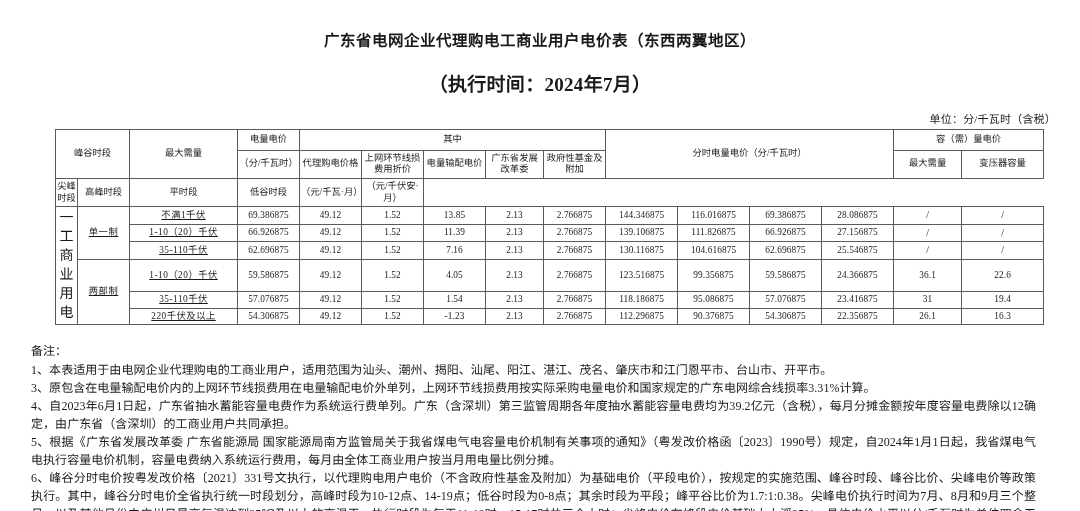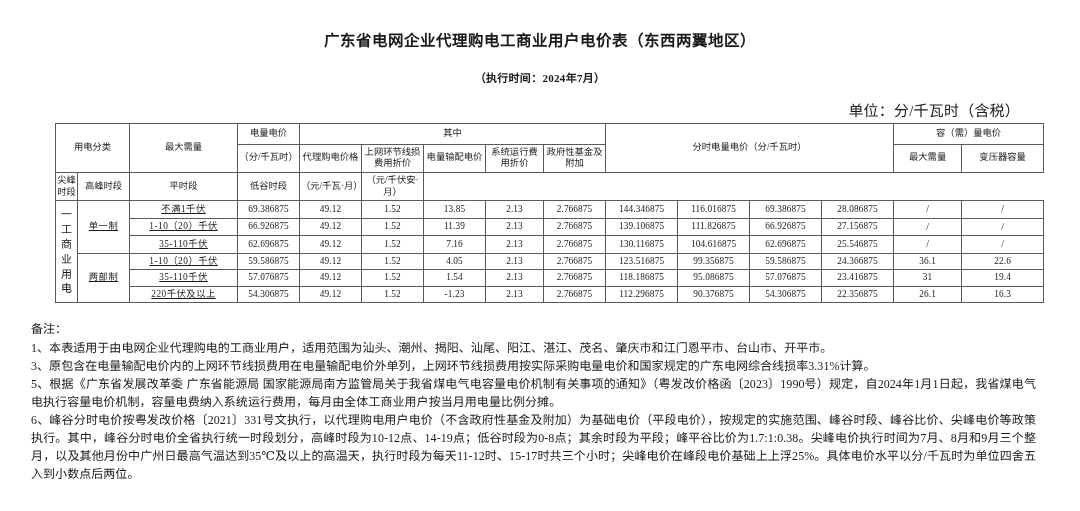--- a/index.html
+++ b/index.html
@@ -28,30 +28,30 @@
     padding-top: 30px;
     text-align: center;
   }
   .doc-title {
     font-size: 15.5px;
     font-weight: bold;
     letter-spacing: 0.5px;
     line-height: 1.4;
   }
   .doc-subtitle {
-    font-size: 11px;
+    font-size: 19px;
     font-weight: bold;
     margin-top: 17px;
     letter-spacing: 0.3px;
   }
   .unit-note {
     margin-top: 14px;
-    padding-right: 60px;
+    padding-right: 24px;
     text-align: right;
-    font-size: 15px;
+    font-size: 11px;
     letter-spacing: 0.2px;
   }
 
   
   .table-wrap {
     padding: 3px 50px 0 55px;
   }
   table.price {
     border-collapse: collapse;
     width: 975px;
@@ -65,21 +65,21 @@
     text-align: center;
     vertical-align: middle;
     padding: 2px 1px;
     font-weight: normal;
   }
   table.price thead th {
     height: 16px;
   }
   .h-tall { height: 30px; }
   .cell-cat {
-    font-size: 11px;
+    font-size: 14px;
     line-height: 1.35;
   }
   .rowlabel { letter-spacing: 0.5px; text-decoration: underline; }
   .num { letter-spacing: 0.1px; }
   .dash { font-size: 10px; }
 
   
   col.c-idx   { width: 22px; }
   col.c-sys   { width: 52px; }
   col.c-volt  { width: 108px; }
@@ -139,33 +139,33 @@
           <col class="c-gov">
         <col class="c-tip">
           <col class="c-peak">
           <col class="c-flat">
           <col class="c-vall">
         <col class="c-dem">
           <col class="c-cap">
       </colgroup>
       <thead>
         <tr>
-          <th colspan="2" rowspan="2">用电分类</th>
+          <th colspan="2" rowspan="2">峰谷时段</th>
           <th rowspan="2">最大需量</th>
           <th>电量电价</th>
           <th colspan="5">其中</th>
           <th colspan="4" rowspan="2">分时电量电价（分/千瓦时）</th>
           <th colspan="2">容（需）量电价</th>
         </tr>
         <tr>
           <th class="h-tall">（分/千瓦时）</th>
           <th class="h-tall">代理购电价格</th>
           <th class="h-tall">上网环节线损费用折价</th>
           <th class="h-tall">电量输配电价</th>
-          <th class="h-tall">系统运行费用折价</th>
+          <th class="h-tall">广东省发展改革委</th>
           <th class="h-tall">政府性基金及附加</th>
           <th>最大需量</th>
           <th>变压器容量</th>
         </tr>
         <tr>
           <th>尖峰时段</th>
           <th>高峰时段</th>
           <th>平时段</th>
           <th>低谷时段</th>
           <th class="h-tall">（元/千瓦·月）</th>
@@ -268,18 +268,19 @@
           </tr>
         </tbody>
     </table>
   </div>
 
   <div class="notes">
     <p class="note-head">备注：</p>
     <div>
         <p>1、本表适用于由电网企业代理购电的工商业用户，适用范围为汕头、潮州、揭阳、汕尾、阳江、湛江、茂名、肇庆市和江门恩平市、台山市、开平市。</p>
         <p>3、原包含在电量输配电价内的上网环节线损费用在电量输配电价外单列，上网环节线损费用按实际采购电量电价和国家规定的广东电网综合线损率3.31%计算。</p>
+        <p>4、自2023年6月1日起，广东省抽水蓄能容量电费作为系统运行费单列。广东（含深圳）第三监管周期各年度抽水蓄能容量电费均为39.2亿元（含税），每月分摊金额按年度容量电费除以12确定，由广东省（含深圳）的工商业用户共同承担。</p>
         <p>5、根据《广东省发展改革委 广东省能源局 国家能源局南方监管局关于我省煤电气电容量电价机制有关事项的通知》（粤发改价格函〔2023〕1990号）规定，自2024年1月1日起，我省煤电气电执行容量电价机制，容量电费纳入系统运行费用，每月由全体工商业用户按当月用电量比例分摊。</p>
         <p>6、峰谷分时电价按粤发改价格〔2021〕331号文执行，以代理购电用户电价（不含政府性基金及附加）为基础电价（平段电价），按规定的实施范围、峰谷时段、峰谷比价、尖峰电价等政策执行。其中，峰谷分时电价全省执行统一时段划分，高峰时段为10-12点、14-19点；低谷时段为0-8点；其余时段为平段；峰平谷比价为1.7:1:0.38。尖峰电价执行时间为7月、8月和9月三个整月，以及其他月份中广州日最高气温达到35℃及以上的高温天，执行时段为每天11-12时、15-17时共三个小时；尖峰电价在峰段电价基础上上浮25%。具体电价水平以分/千瓦时为单位四舍五入到小数点后两位。</p>
       </div>
   </div>
 
 </div>
 
 </body></html>

